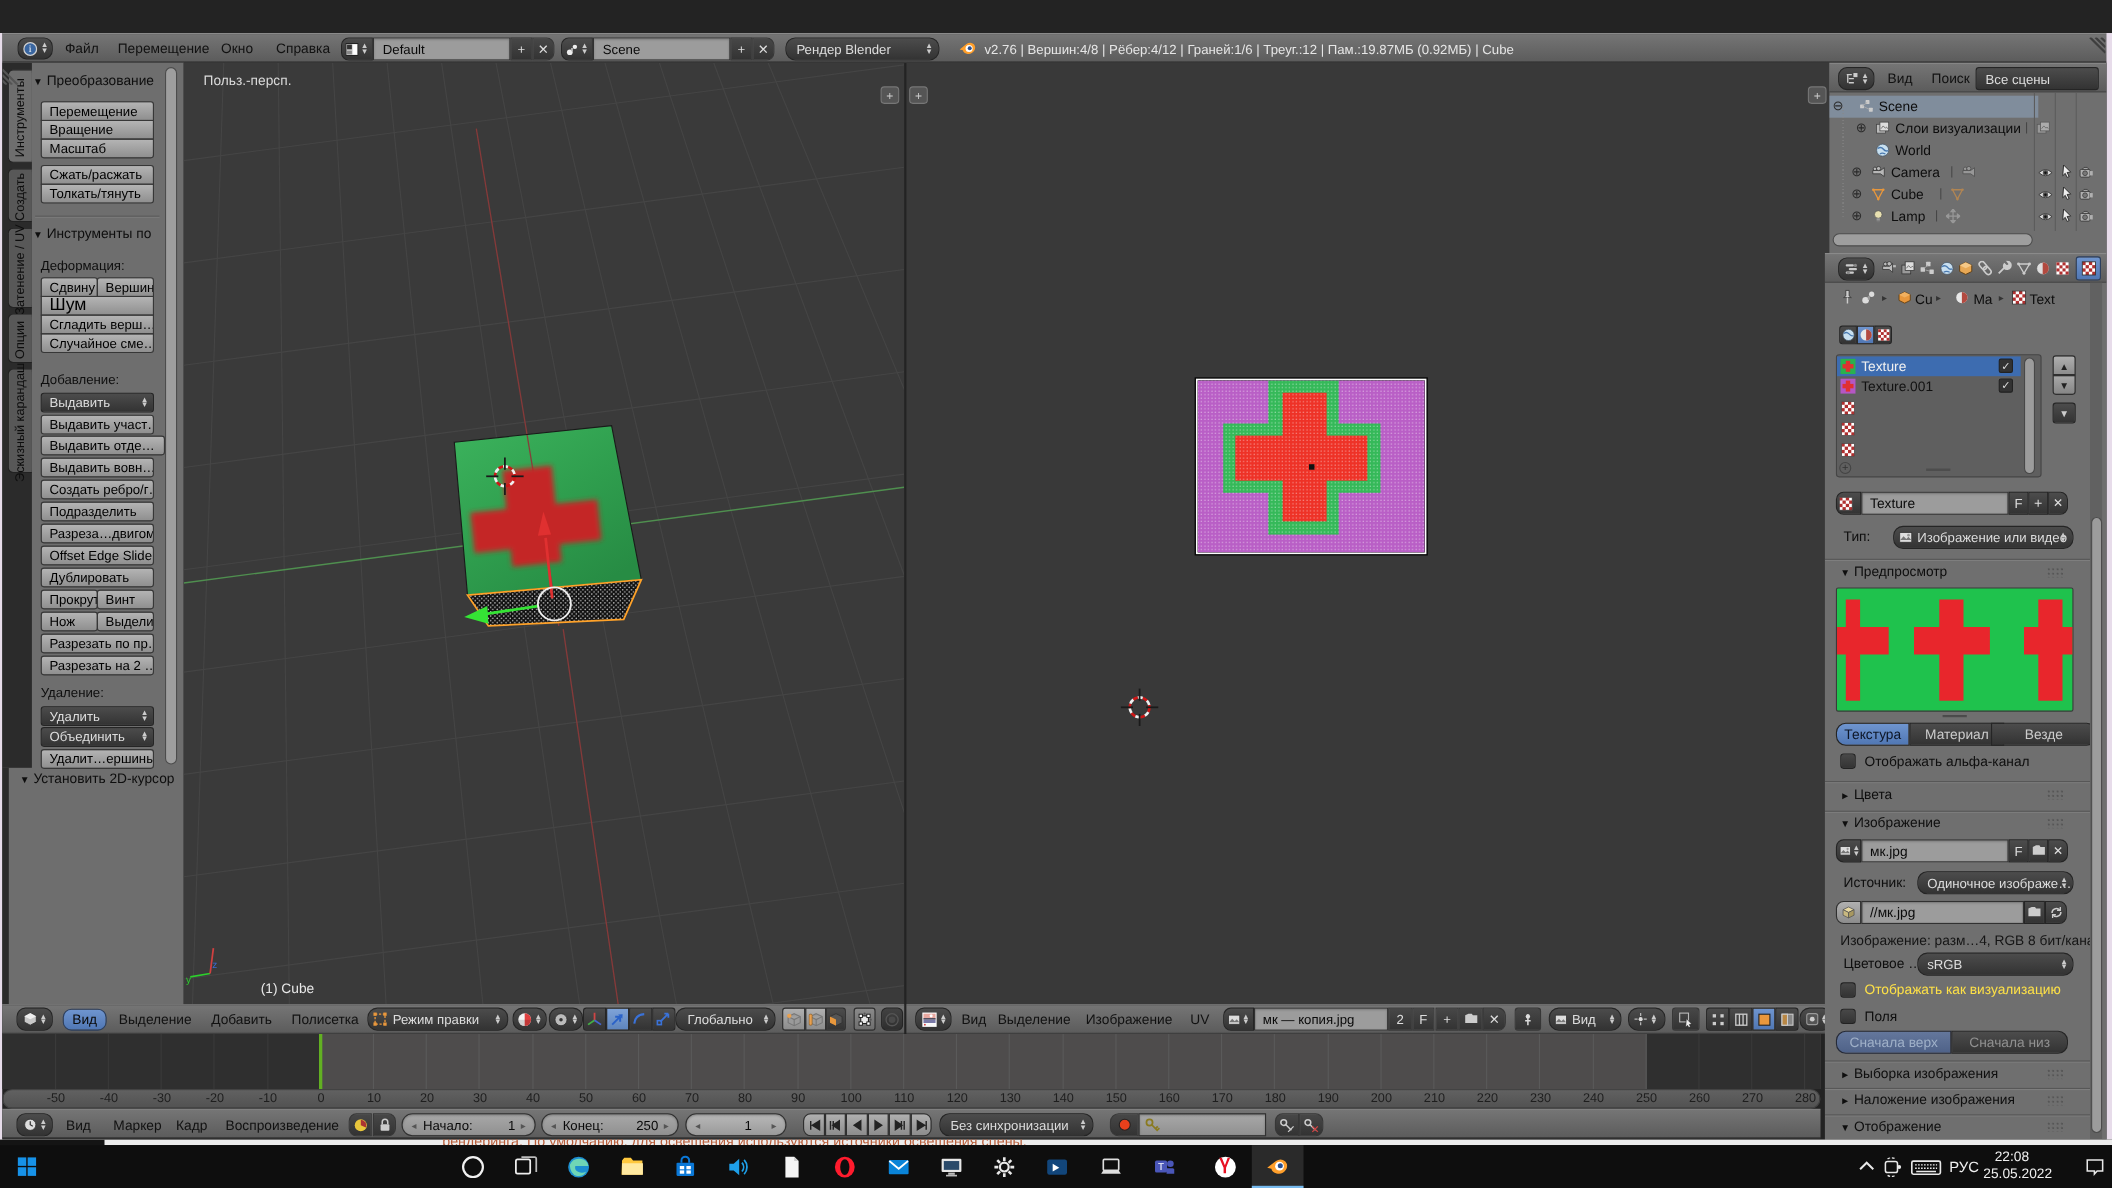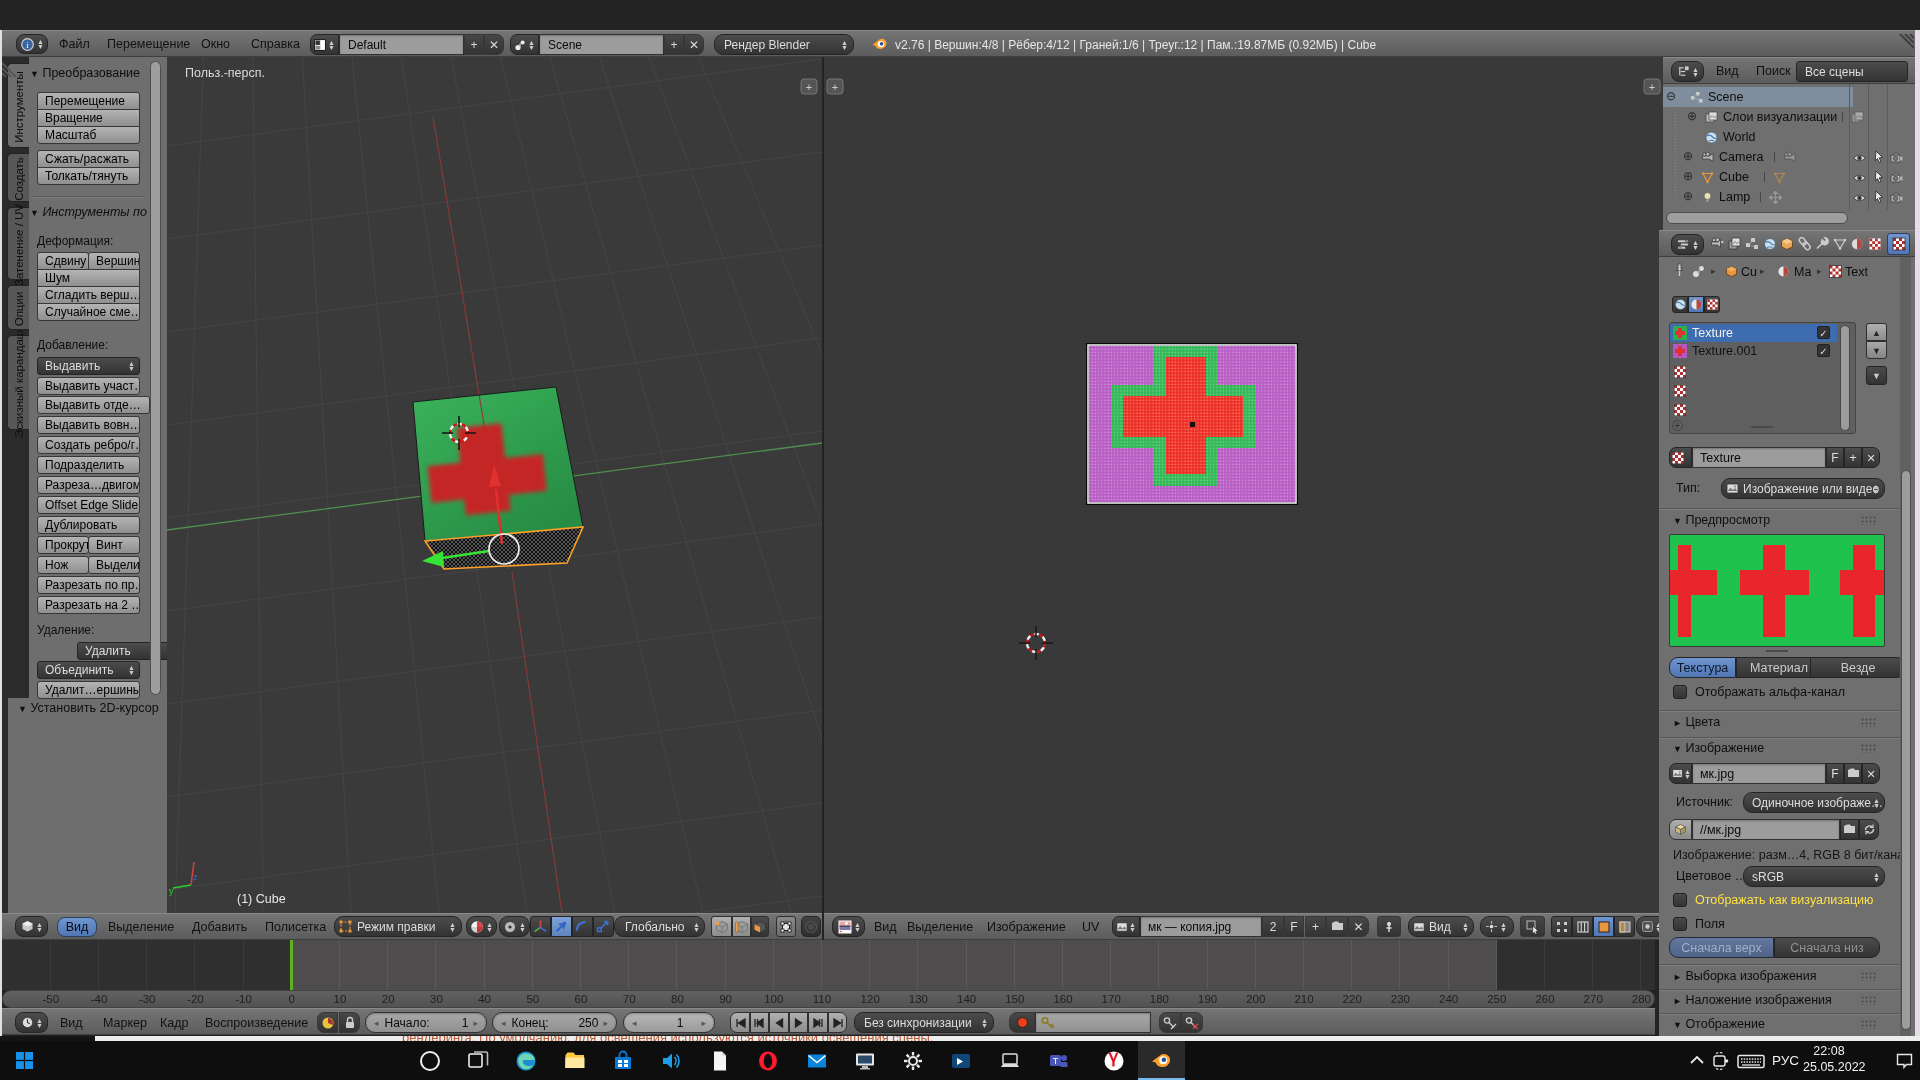--- a/index.html
+++ b/index.html
@@ -110,25 +110,25 @@
           <line x1="0" y1="16" x2="4" y2="20"></line>
         </g>
       </svg>
     <div id="shelfbtns">
         <div class="abs sechdr" style="left: 28px; top: 9px; width: 118px; white-space: nowrap; overflow: hidden;"><span style="font-size:9px">▼</span> Преобразование</div>
         <div class="abs btn" style="left: 35px; top: 35px; width: 103px; height: 18px; border-radius: 3px 3px 0px 0px; font-size: 12px; justify-content: flex-start; padding-left: 7px; white-space: nowrap; overflow: hidden;">Перемещение</div>
         <div class="abs btn" style="left: 35px; top: 52px; width: 103px; height: 18px; border-radius: 0px; font-size: 12px; justify-content: flex-start; padding-left: 7px; white-space: nowrap; overflow: hidden;">Вращение</div>
         <div class="abs btn" style="left: 35px; top: 69px; width: 103px; height: 18px; border-radius: 0px 0px 3px 3px; font-size: 12px; justify-content: flex-start; padding-left: 7px; white-space: nowrap; overflow: hidden;">Масштаб</div>
         <div class="abs btn" style="left: 35px; top: 93px; width: 103px; height: 18px; border-radius: 3px 3px 0px 0px; font-size: 12px; justify-content: flex-start; padding-left: 7px; white-space: nowrap; overflow: hidden;">Сжать/расжать</div>
         <div class="abs btn" style="left: 35px; top: 110px; width: 103px; height: 18px; border-radius: 0px 0px 3px 3px; font-size: 12px; justify-content: flex-start; padding-left: 7px; white-space: nowrap; overflow: hidden;">Толкать/тянуть</div>
-        <div class="abs sechdr" style="left: 28px; top: 148px; width: 118px; white-space: nowrap; overflow: hidden; font-style: italic;"><span style="font-size:9px">▼</span> Инструменты по</div>
+        <div class="abs sechdr" style="left: 28px; top: 148px; width: 118px; white-space: nowrap; overflow: hidden;"><span style="font-size:9px">▼</span> Инструменты по</div>
         <div class="abs" style="left: 35px; top: 177px; font-size: 12px; color: rgb(14, 14, 14);">Деформация:</div>
         <div class="abs btn" style="left: 35px; top: 195px; width: 52px; height: 18px; border-radius: 3px 3px 0px 0px; font-size: 12px; justify-content: flex-start; padding-left: 7px; white-space: nowrap; overflow: hidden;">Сдвину</div>
         <div class="abs btn" style="left: 86px; top: 195px; width: 52px; height: 18px; border-radius: 3px 3px 0px 0px; font-size: 12px; justify-content: flex-start; padding-left: 7px; white-space: nowrap; overflow: hidden;">Вершин</div>
-        <div class="abs btn" style="left: 35px; top: 212px; width: 103px; height: 18px; border-radius: 0px; font-size: 12px; justify-content: flex-start; padding-left: 7px; white-space: nowrap; overflow: hidden;">Шум</div>
+        <div class="abs btn" style="left: 35px; top: 212px; width: 103px; height: 18px; border-radius: 0px; font-size: 16px; justify-content: flex-start; padding-left: 7px; white-space: nowrap; overflow: hidden;">Шум</div>
         <div class="abs btn" style="left: 35px; top: 229px; width: 103px; height: 18px; border-radius: 0px; font-size: 12px; justify-content: flex-start; padding-left: 7px; white-space: nowrap; overflow: hidden;">Сгладить верш…</div>
         <div class="abs btn" style="left: 35px; top: 246px; width: 103px; height: 18px; border-radius: 0px 0px 3px 3px; font-size: 12px; justify-content: flex-start; padding-left: 7px; white-space: nowrap; overflow: hidden;">Случайное сме…</div>
         <div class="abs" style="left: 35px; top: 281px; font-size: 12px; color: rgb(14, 14, 14);">Добавление:</div>
         <div class="abs btnd" style="left: 35px; top: 300px; width: 103px; height: 18px; border-radius: 3px; padding-left: 7px; font-size: 12px;">Выдавить<div class="updn" style="position:absolute;right:4px">
             <span>▲</span>
             <span>▼</span>
           </div></div>
         <div class="abs btn" style="left: 35px; top: 320px; width: 103px; height: 18px; border-radius: 3px; font-size: 12px; justify-content: flex-start; padding-left: 7px; white-space: nowrap; overflow: hidden;">Выдавить участ…</div>
         <div class="abs btn" style="left: 35px; top: 339px; width: 113px; height: 18px; border-radius: 3px; font-size: 12px; justify-content: flex-start; padding-left: 7px; white-space: nowrap; overflow: hidden;">Выдавить отде…</div>
         <div class="abs btn" style="left: 35px; top: 359px; width: 103px; height: 18px; border-radius: 3px; font-size: 12px; justify-content: flex-start; padding-left: 7px; white-space: nowrap; overflow: hidden;">Выдавить вовн…</div>
@@ -137,21 +137,21 @@
         <div class="abs btn" style="left: 35px; top: 419px; width: 103px; height: 18px; border-radius: 3px; font-size: 12px; justify-content: flex-start; padding-left: 7px; white-space: nowrap; overflow: hidden;">Разреза…двигом</div>
         <div class="abs btn" style="left: 35px; top: 439px; width: 103px; height: 18px; border-radius: 3px; font-size: 12px; justify-content: flex-start; padding-left: 7px; white-space: nowrap; overflow: hidden;">Offset Edge Slide</div>
         <div class="abs btn" style="left: 35px; top: 459px; width: 103px; height: 18px; border-radius: 3px; font-size: 12px; justify-content: flex-start; padding-left: 7px; white-space: nowrap; overflow: hidden;">Дублировать</div>
         <div class="abs btn" style="left: 35px; top: 479px; width: 52px; height: 18px; border-radius: 3px; font-size: 12px; justify-content: flex-start; padding-left: 7px; white-space: nowrap; overflow: hidden;">Прокрут</div>
         <div class="abs btn" style="left: 86px; top: 479px; width: 52px; height: 18px; border-radius: 3px; font-size: 12px; justify-content: flex-start; padding-left: 7px; white-space: nowrap; overflow: hidden;">Винт</div>
         <div class="abs btn" style="left: 35px; top: 499px; width: 52px; height: 18px; border-radius: 3px; font-size: 12px; justify-content: flex-start; padding-left: 7px; white-space: nowrap; overflow: hidden;">Нож</div>
         <div class="abs btn" style="left: 86px; top: 499px; width: 52px; height: 18px; border-radius: 3px; font-size: 12px; justify-content: flex-start; padding-left: 7px; white-space: nowrap; overflow: hidden;">Выдели</div>
         <div class="abs btn" style="left: 35px; top: 519px; width: 103px; height: 18px; border-radius: 3px; font-size: 12px; justify-content: flex-start; padding-left: 7px; white-space: nowrap; overflow: hidden;">Разрезать по пр…</div>
         <div class="abs btn" style="left: 35px; top: 539px; width: 103px; height: 18px; border-radius: 3px; font-size: 12px; justify-content: flex-start; padding-left: 7px; white-space: nowrap; overflow: hidden;">Разрезать на 2 …</div>
         <div class="abs" style="left: 35px; top: 566px; font-size: 12px; color: rgb(14, 14, 14);">Удаление:</div>
-        <div class="abs btnd" style="left: 35px; top: 585px; width: 103px; height: 18px; border-radius: 3px; padding-left: 7px; font-size: 12px; margin-left: 40px;">Удалить<div class="updn" style="position:absolute;right:4px">
+        <div class="abs btnd" style="left: 35px; top: 585px; width: 103px; height: 18px; border-radius: 3px; padding-left: 7px; font-size: 12px;">Удалить<div class="updn" style="position:absolute;right:4px">
             <span>▲</span>
             <span>▼</span>
           </div></div>
         <div class="abs btnd" style="left: 35px; top: 604px; width: 103px; height: 18px; border-radius: 3px; padding-left: 7px; font-size: 12px;">Объединить<div class="updn" style="position:absolute;right:4px">
             <span>▲</span>
             <span>▼</span>
           </div></div>
         <div class="abs btn" style="left: 35px; top: 624px; width: 103px; height: 18px; border-radius: 3px; font-size: 12px; justify-content: flex-start; padding-left: 7px; white-space: nowrap; overflow: hidden;">Удалит…ершины</div>
       </div>
     <div class="abs" style="left:30px;top:139px;width:113px;height:1px;background:#5a5a5a;box-shadow:0 1px 0 #7d7d7d"></div>

